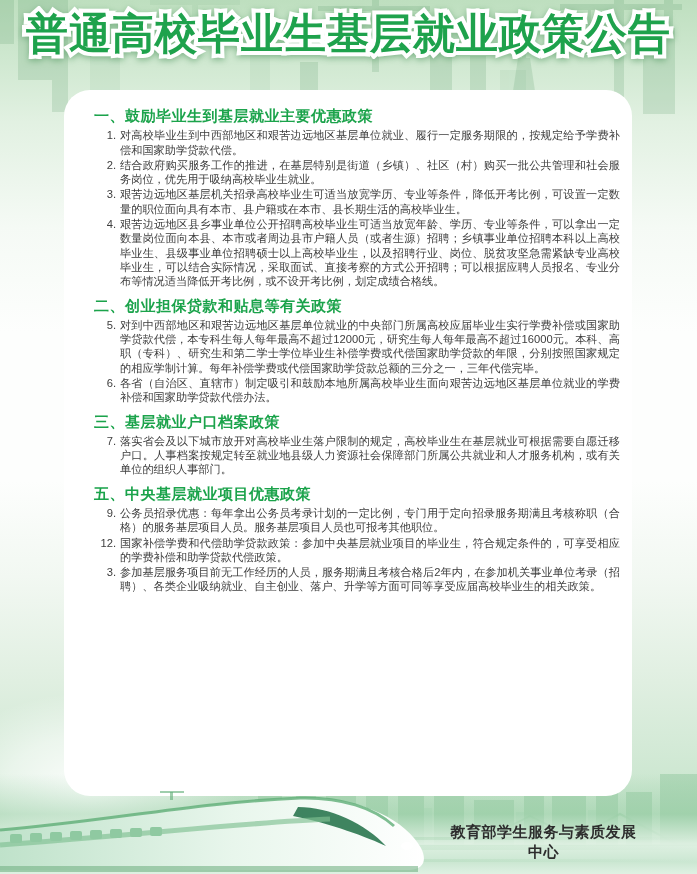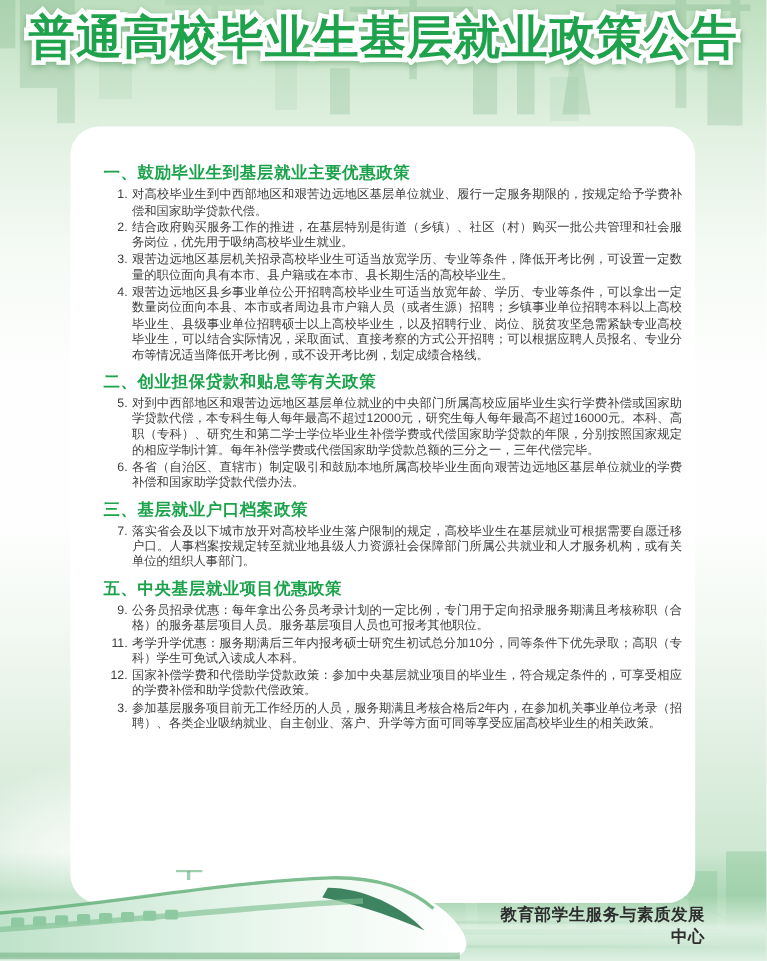--- a/index.html
+++ b/index.html
@@ -37,35 +37,35 @@
   }
   .title-stroke{
     position:absolute;left:0;top:0;width:100%;color:#ffffff;
     -webkit-text-stroke:8px #ffffff;
     filter:drop-shadow(0 2px 3px rgba(80,150,95,.6));
   }
   .title-fill{position:relative;color:#1ea24c;}
 
   .card{
     position:absolute;left:64px;top:90px;width:568px;min-height:706px;
-    box-sizing:border-box;padding:34px 12px 16px 30px;
-    background:#ffffff;border-radius:26px;z-index:2;margin-top:25px;
+    box-sizing:border-box;padding:17px 12px 16px 30px;
+    background:#ffffff;border-radius:26px;z-index:2;
   }
   .section-heading{
     color:#1ba34b;font-weight:bold;font-size:15px;line-height:1.15;
     letter-spacing:.5px;margin:8px 0 4px 0;
   }
   .section:first-child .section-heading{margin-top:0;}
   .item{display:flex;margin-bottom:1px;color:#3d3d3d;font-size:11.2px;line-height:14.3px;}
   .item-num{flex:0 0 22px;text-align:right;padding-right:4px;}
   .item-text{flex:1;text-align:justify;}
 
   .footer{position:absolute;right:56px;bottom:12px;width:224px;z-index:4;color:#2d2d2d;font-weight:bold;font-size:15px;line-height:1.32;}
   .footer-line1{text-align:justify;text-align-last:justify;}
-  .footer-line2{text-align:right;letter-spacing:.5px;margin-left:29px;}
+  .footer-line2{text-align:center;letter-spacing:.5px;margin-left:29px;}
 </style>
 </head>
 <body>
 
 <div class="poster">
 
   <svg class="deco-top" width="697" height="140" viewBox="0 0 697 140" aria-hidden="true">
     <g fill="#5f9f6e" opacity="0.20">
       <rect x="18" y="0" width="44" height="80"></rect>
       <rect x="52" y="0" width="16" height="112"></rect>
@@ -206,24 +206,20 @@
     </div>
 
 
     <div class="section">
       <div class="section-heading">五、中央基层就业项目优惠政策</div>
       <div class="item">
         <span class="item-num">9.</span>
         <span class="item-text">公务员招录优惠：每年拿出公务员考录计划的一定比例，专门用于定向招录服务期满且考核称职（合格）的服务基层项目人员。服务基层项目人员也可报考其他职位。</span>
       </div>
       <div class="item">
-        <span class="item-num">11.</span>
-        <span class="item-text">考学升学优惠：服务期满后三年内报考硕士研究生初试总分加10分，同等条件下优先录取；高职（专科）学生可免试入读成人本科。</span>
-      </div>
-      <div class="item">
         <span class="item-num">12.</span>
         <span class="item-text">国家补偿学费和代偿助学贷款政策：参加中央基层就业项目的毕业生，符合规定条件的，可享受相应的学费补偿和助学贷款代偿政策。</span>
       </div>
       <div class="item">
         <span class="item-num">3.</span>
         <span class="item-text">参加基层服务项目前无工作经历的人员，服务期满且考核合格后2年内，在参加机关事业单位考录（招聘）、各类企业吸纳就业、自主创业、落户、升学等方面可同等享受应届高校毕业生的相关政策。</span>
       </div>
     </div>
 
   </div>

